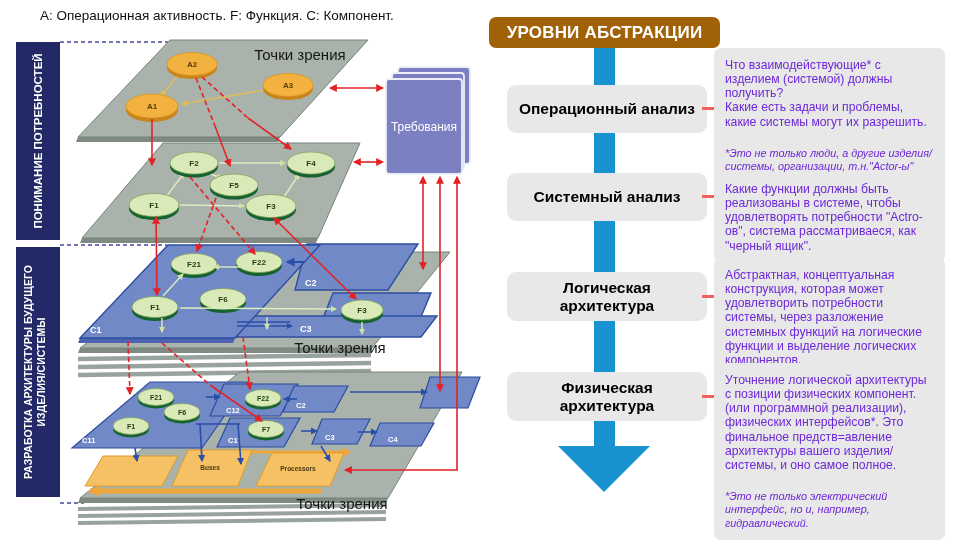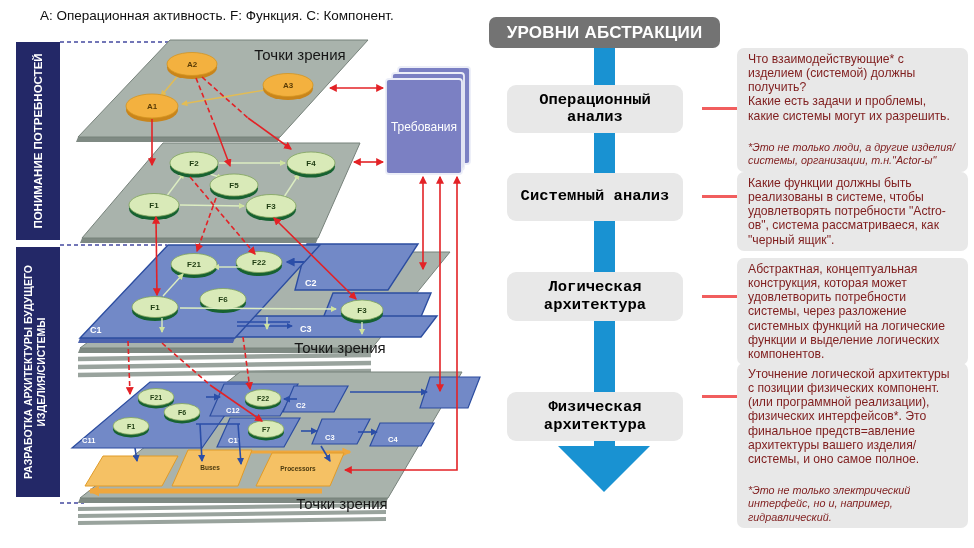--- a/index.html
+++ b/index.html
@@ -1,32 +1,32 @@
 <!DOCTYPE html>
 <html><head>
 <meta charset="utf-8">
 <style>
   html,body{margin:0;padding:0;background:#fff;}
   .canvas{position:relative;width:974px;height:548px;background:#fff;overflow:hidden;
           font-family:"Liberation Sans",sans-serif;border-radius:13px;}
   svg text{font-family:"Liberation Sans",sans-serif;}
   .right-panel{position:absolute;left:0;top:0;width:974px;height:548px;}
-  .abs-header{position:absolute;left:489px;top:17px;width:231px;height:31px;background:#737373;
+  .abs-header{position:absolute;left:489px;top:17px;width:231px;height:31px;background:#a16207;
               border-radius:7px;color:#fff;font-weight:bold;font-size:17px;display:flex;
               align-items:center;justify-content:center;letter-spacing:.2px;}
   .shaft{position:absolute;left:594px;top:46px;width:21px;height:401px;background:#1992d2;}
   .flow-head{position:absolute;left:558px;top:446px;width:0;height:0;
              border-left:46px solid transparent;border-right:46px solid transparent;
              border-top:46px solid #1992d2;}
-  .stage{position:absolute;left:507px;width:176px;height:48px;background:#e8e8e8;border-radius:9px;
+  .stage{position:absolute;left:507px;width:200px;height:48px;background:#e8e8e8;border-radius:9px;
          display:flex;align-items:center;justify-content:center;text-align:center;
-         font-weight:bold;font-size:15.5px;color:#000;white-space:pre-line;line-height:1.12;font-family:Liberation Mono, monospace;}
+         font-weight:bold;font-size:15.5px;color:#000;white-space:pre-line;line-height:1.12;}
   .conn{position:absolute;left:702px;width:40px;height:3px;background:#f15e5e;}
-  .desc-box{position:absolute;left:737px;width:231px;background:#e8e8e8;border-radius:7px;
-            padding:4px 11px;box-sizing:border-box;color:#7f1d1d;}
+  .desc-box{position:absolute;left:714px;width:231px;background:#e8e8e8;border-radius:7px;
+            padding:10px 11px;box-sizing:border-box;color:#6d28d9;}
   .desc-text{font-size:12.2px;line-height:1.16;white-space:pre-line;}
   .desc-note{font-size:10.8px;font-style:italic;margin-top:18px;line-height:1.25;}
   .desc-note:empty{display:none;}
 </style>
 </head>
 <body>
 
 <div class="canvas">
 
 <svg width="487" height="548" viewBox="0 0 487 548">
@@ -302,21 +302,21 @@
   <div class="flow-head"></div>
   <div class="abs-header">УРОВНИ АБСТРАКЦИИ</div>
 
   <div class="stage" style="top:85px">Операционный анализ</div>
   <div class="conn" style="top:107px"></div>
   <div class="stage" style="top:173px">Системный анализ</div>
   <div class="conn" style="top:195px"></div>
   <div class="stage" style="top:272px;height:49px">Логическая
 архитектура</div>
   <div class="conn" style="top:295px"></div>
-  <div class="stage" style="top:392px;height:49px">Физическая
+  <div class="stage" style="top:372px;height:49px">Физическая
 архитектура</div>
   <div class="conn" style="top:395px"></div>
 
   <div class="desc-box" style="top:48px;min-height:115px">
     <div class="desc-text">Что взаимодействующие* с изделием (системой) должны получить?
 Какие есть задачи и проблемы, какие системы могут их разрешить.</div>
     <div class="desc-note">*Это не только люди, а другие изделия/системы, организации, т.н."Actor-ы"</div>
   </div>
   <div class="desc-box" style="top:172px;min-height:77px">
     <div class="desc-text">Какие функции должны быть реализованы в системе, чтобы удовлетворять потребности "Actro-ов", система рассматриваеся, как "черный ящик".</div>

